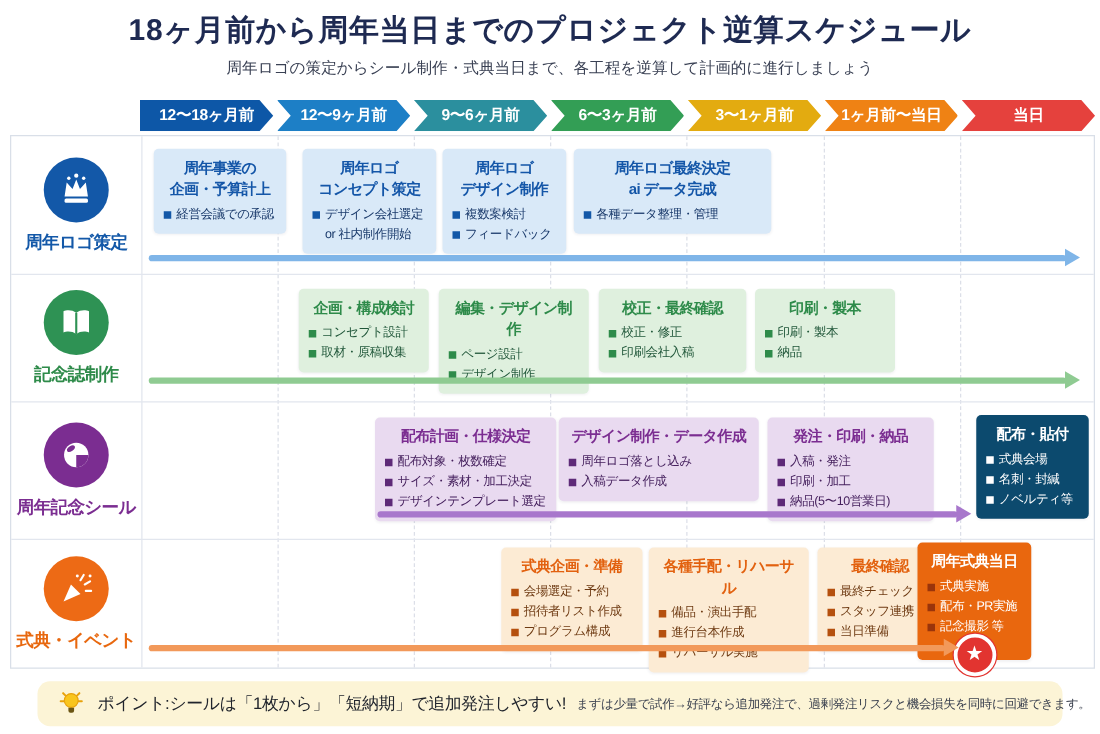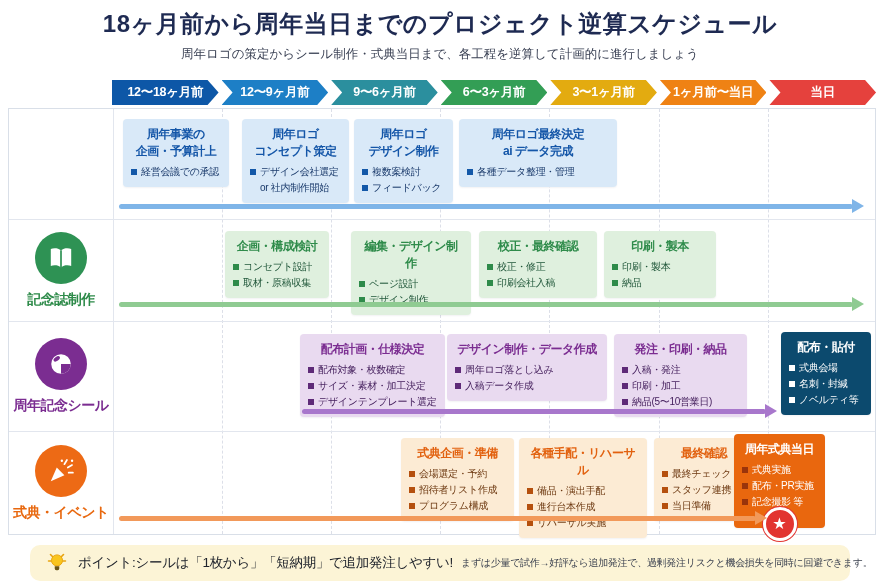--- a/index.html
+++ b/index.html
@@ -97,20 +97,32 @@
     <div class="vdash" style="left:322px"></div>
     <div class="vdash" style="left:431px"></div>
     <div class="vdash" style="left:540px"></div>
     <div class="vdash" style="left:650px"></div>
     <div class="vdash" style="left:759px"></div>
     <div class="labeldiv"></div>
     <div class="rowline" style="top:110px"></div>
     <div class="rowline" style="top:212px"></div>
     <div class="rowline" style="top:322px"></div>
 
+    <div class="labelcell" style="top:0;height:110px">
+      <div class="iconcircle" style="background:#1358a8">
+        <svg width="34" height="34" viewBox="0 0 40 40">
+          <circle cx="13" cy="9" r="1.6" fill="#fff"></circle>
+            <circle cx="20" cy="6.5" r="2" fill="#fff"></circle>
+            <circle cx="27" cy="9" r="1.6" fill="#fff"></circle>
+          <path d="M9 26 L11 13 L16.5 19 L20 10 L23.5 19 L29 13 L31 26 Z" fill="#fff"></path>
+          <rect x="9" y="28" width="22" height="4" rx="1.5" fill="#fff"></rect>
+        </svg>
+      </div>
+      <div class="rowlabel" style="color:#1358a8">周年ロゴ策定</div>
+    </div>
     <div class="card theme-blue" style="left:114px;top:10px;width:106px">
       <div class="card-title">周年事業の
 企画・予算計上</div>
       <div class="bullet">
           <span class="sq"></span>
           <span class="bt">経営会議での承認</span>
         </div>
     </div>
     <div class="card theme-blue" style="left:233px;top:10px;width:107px">
       <div class="card-title">周年ロゴ
@@ -145,21 +157,21 @@
 
     <div class="labelcell" style="top:110px;height:102px">
       <div class="iconcircle" style="background:#2e9254">
         <svg width="34" height="34" viewBox="0 0 40 40">
           <path d="M20 11 C16.5 8 11 8 8 9.5 V29.5 C11 28 16.5 28 20 31 C23.5 28 29 28 32 29.5 V9.5 C29 8 23.5 8 20 11 Z" fill="#fff"></path>
           <line x1="20" y1="11" x2="20" y2="31" stroke="#2e9254" stroke-width="2"></line>
         </svg>
       </div>
       <div class="rowlabel" style="color:#2e8b4a">記念誌制作</div>
     </div>
-    <div class="card theme-green" style="left:216px;top:122px;width:104px">
+    <div class="card theme-green" style="left:230px;top:122px;width:104px">
       <div class="card-title">企画・構成検討</div>
       <div class="bullet">
           <span class="sq"></span>
           <span class="bt">コンセプト設計</span>
         </div>
       <div class="bullet">
           <span class="sq"></span>
           <span class="bt">取材・原稿収集</span>
         </div>
     </div>

